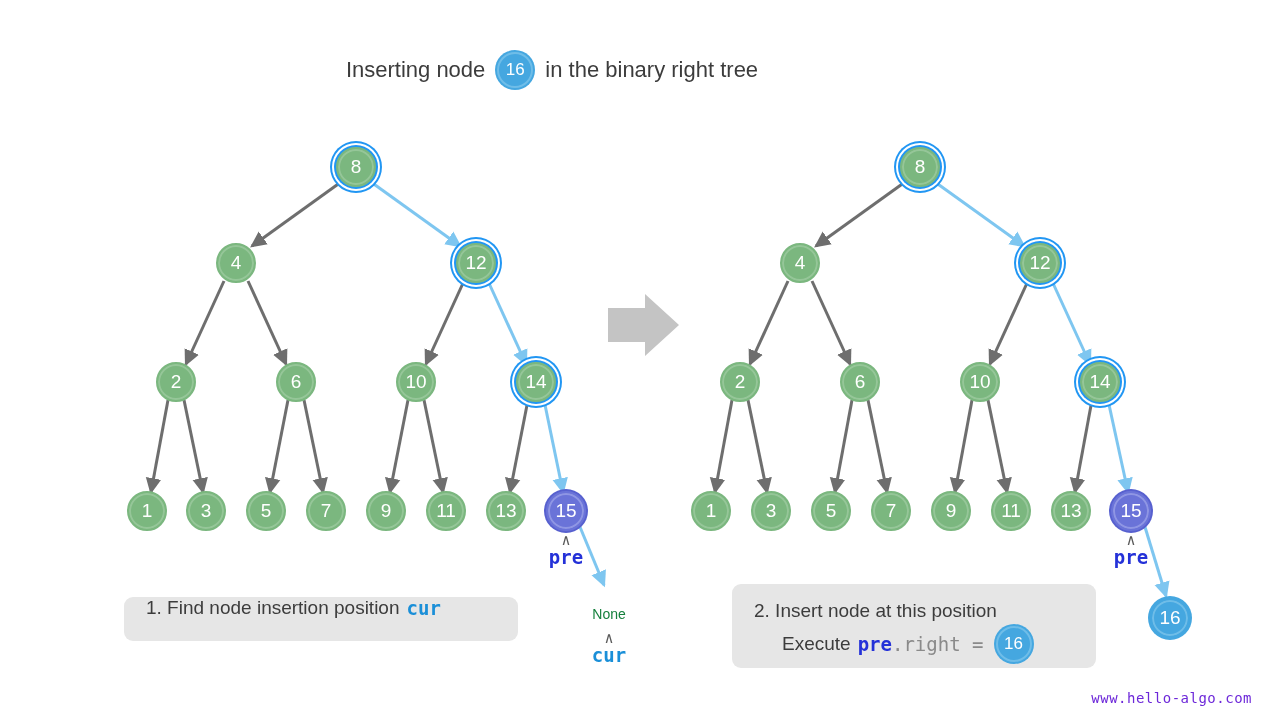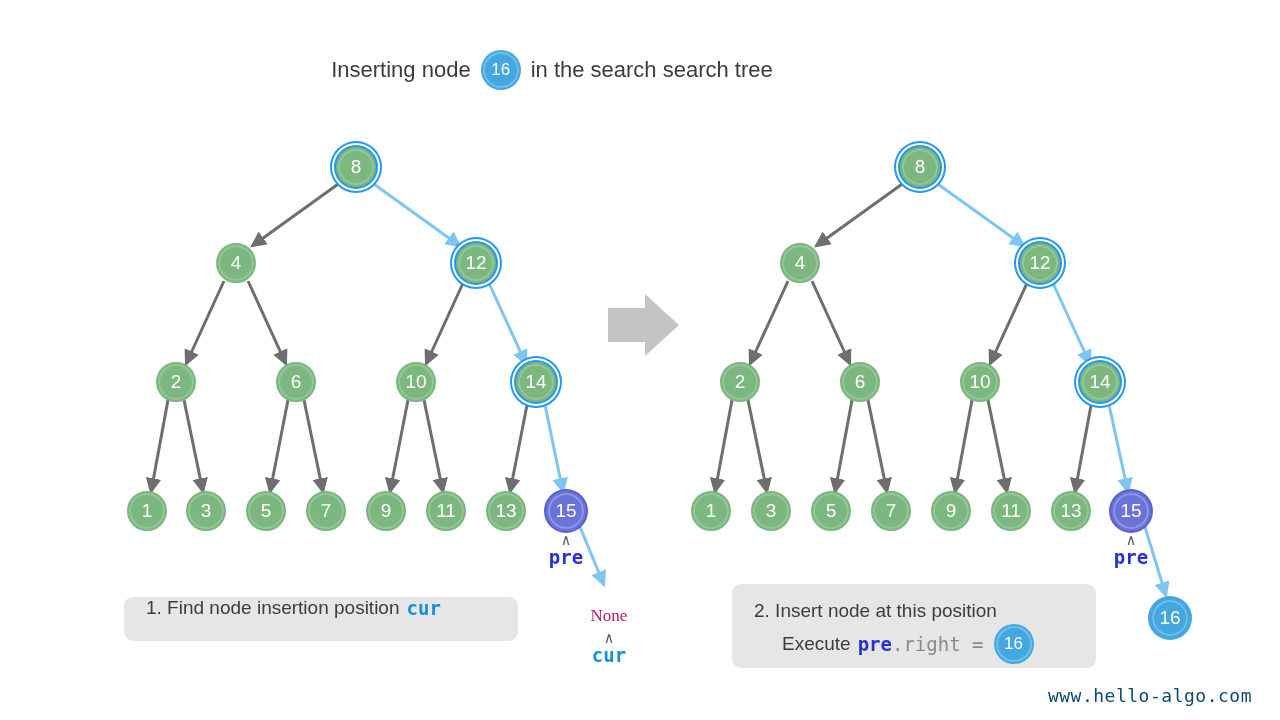--- a/index.html
+++ b/index.html
@@ -62,38 +62,38 @@
   .mono-gray{color:#8a8a8a;font-family:"DejaVu Sans Mono", monospace;font-size:19px;}
 
   
   .ptr{position:absolute;text-align:center;transform:translateX(-50%);}
   .ptr .caret{font-family:"DejaVu Sans Mono", monospace;font-size:15px;color:#5a5a5a;line-height:12px;}
   .ptr .lbl{font-family:"DejaVu Sans Mono", monospace;font-weight:bold;font-size:19px;line-height:22px;}
   .lbl-pre{color:#2431d8;}
   .lbl-cur{color:#1a8fd8;}
   .none-txt{
     position:absolute;transform:translateX(-50%);
-    color:#be185d;font-size:17px;font-family:Liberation Serif, serif;
+    color:#15803d;font-size:14px;font-family:Liberation Sans, sans-serif;
   }
 
   .watermark{
     position:absolute;right:28px;bottom:14px;
-    color:#0c4a6e;font-size:18px;
+    color:#6d28d9;font-size:14px;
     font-family:"DejaVu Sans Mono", monospace;letter-spacing:.5px;margin-left:48px;
   }
 </style>
 </head>
 <body>
 
 <div class="stage">
 
   <div class="title">
     <span class="t-seg">Inserting node</span>
     <span class="inline-node">16</span>
-    <span class="t-seg">in the search search tree</span>
+    <span class="t-seg">in the binary right tree</span>
   </div>
 
   <svg class="edges" viewBox="0 0 1280 720">
     <defs>
       <marker id="ag" markerWidth="6" markerHeight="6" refX="4.6" refY="3" orient="auto">
         <path d="M0,0.4 L5.4,3 L0,5.6 z" fill="#6e6e6e"></path>
       </marker>
       <marker id="ab" markerWidth="6" markerHeight="6" refX="4.6" refY="3" orient="auto">
         <path d="M0,0.4 L5.4,3 L0,5.6 z" fill="#7ec6f0"></path>
       </marker>

